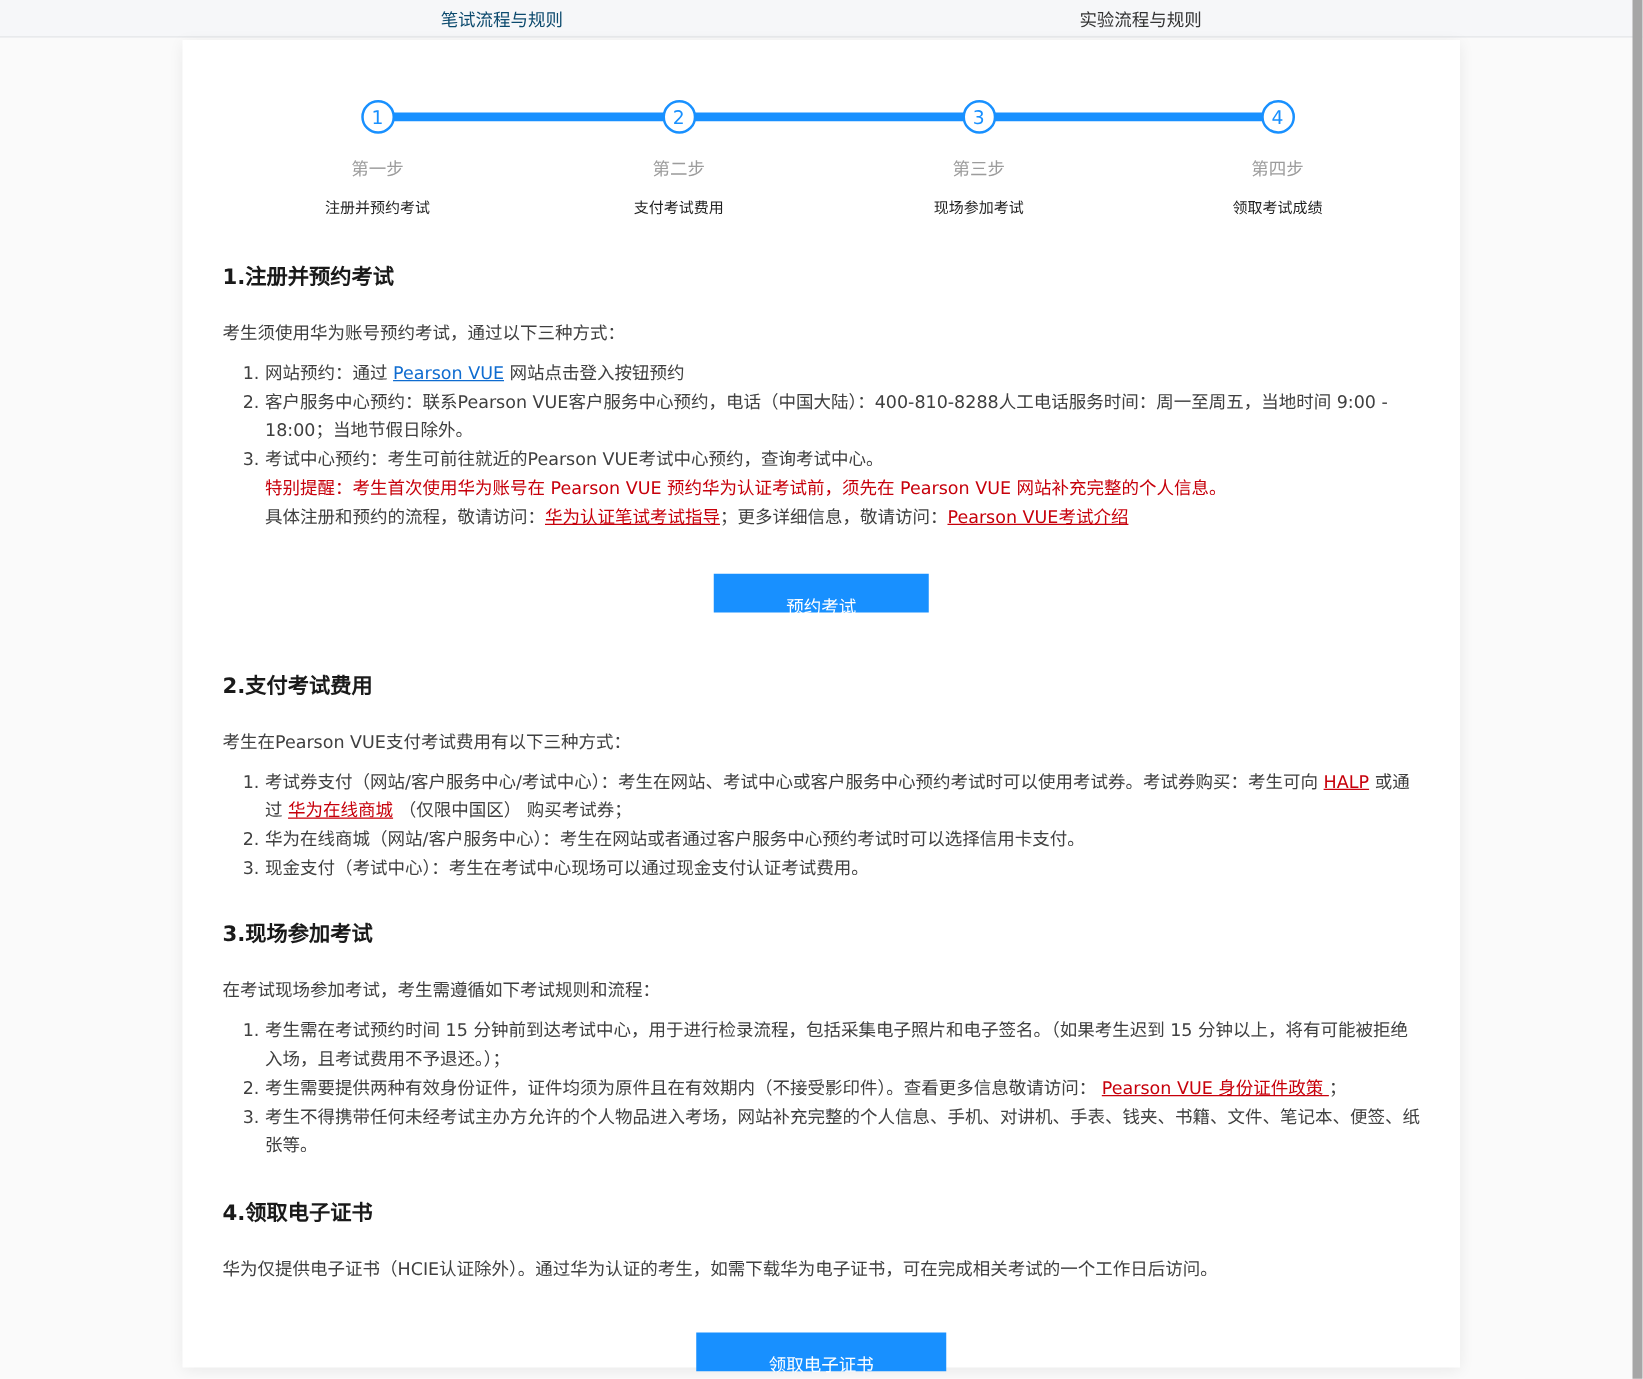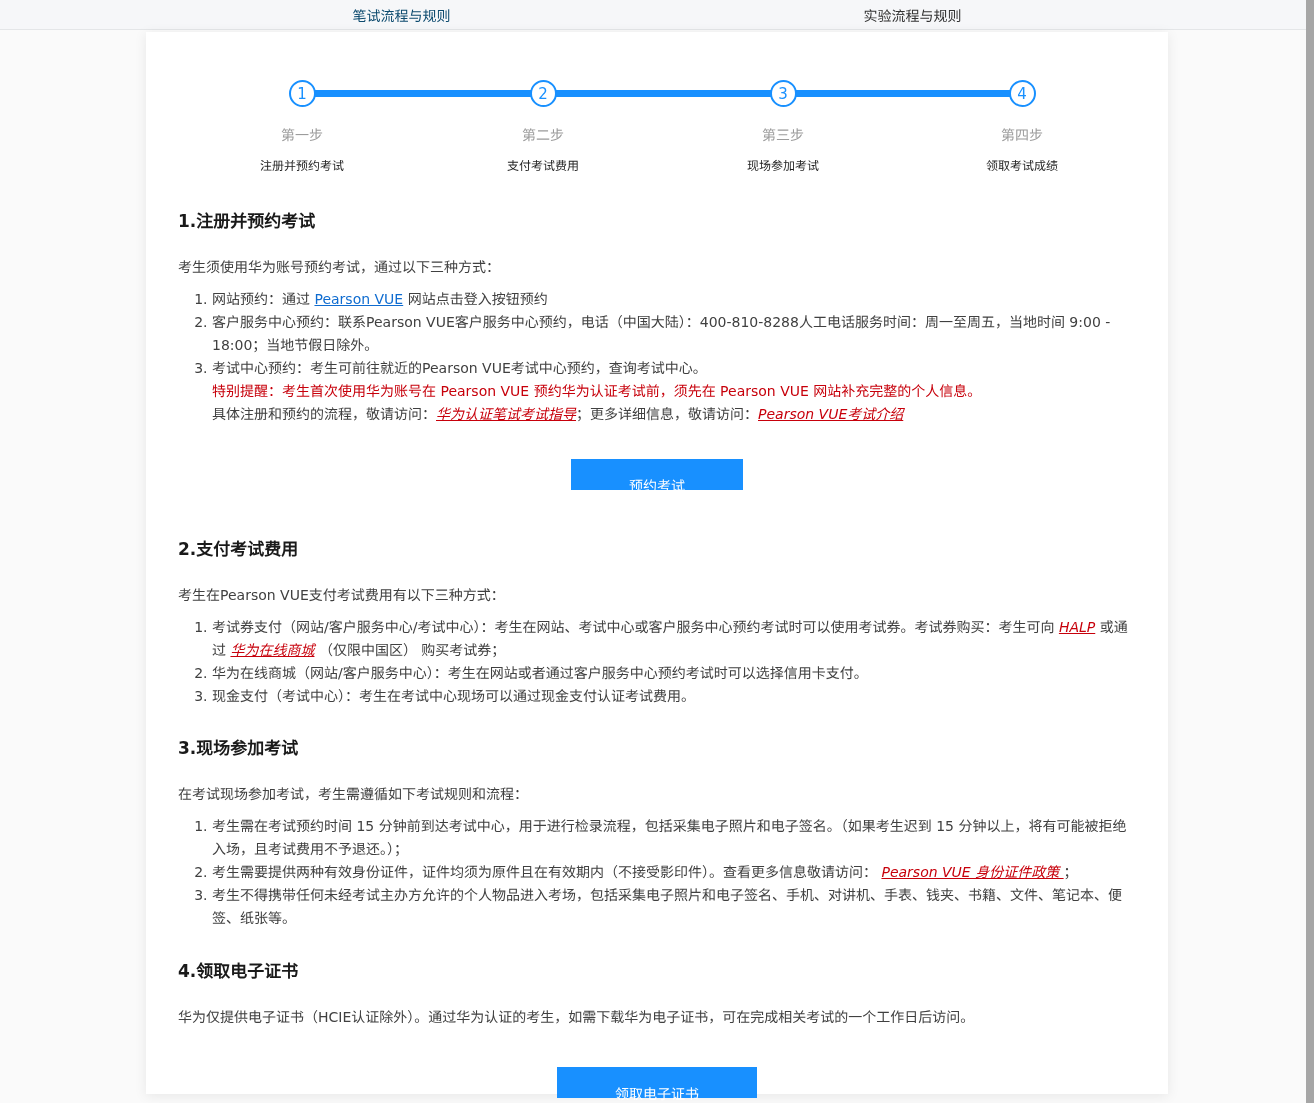--- a/index.html
+++ b/index.html
@@ -56,21 +56,21 @@
   .section-heading {
     font-size: 17px; font-weight: bold; color: #1a1a1a; margin: 0;
   }
   .sec1 .section-heading { margin-top: 35px; }
   .intro { margin: 24px 0 0; font-size: 14px; color: #404040; line-height: 23px; }
   ol { margin: 9px 0 0; padding-left: 34px; }
   ol li { font-size: 14px; color: #404040; line-height: 23px; }
   .indent-line { margin-left: 34px; font-size: 14px; line-height: 23px; color: #404040; }
   .notice { color: #c7000b; }
   a.blue-link { color: #0f6cd0; text-decoration: underline; cursor: pointer; }
-  a.red-link { color: #c7000b; text-decoration: underline; cursor: pointer; font-style: italic; }
+  a.red-link { color: #c7000b; text-decoration: underline; cursor: pointer; }
   .btn-row { text-align: center; }
   .btn {
     display: inline-block; background: #1890ff; color: #fff; border: none;
     font-size: 14px; height: 31px; line-height: 31px; padding: 12px;
     cursor: pointer; font-family: inherit;
   }
   .btn-reserve { width: 172px; margin-top: 33px; }
   .btn-cert { width: 200px; margin-top: 38px; }
   .sec2 { margin-top: 40px; }
   .sec3 { margin-top: 26px; }
@@ -145,21 +145,21 @@
         <li>现金支付（考试中心）：考生在考试中心现场可以通过现金支付认证考试费用。</li>
       </ol>
     </div>
 
     <div class="sec3">
       <h2 class="section-heading">3.现场参加考试</h2>
       <p class="intro">在考试现场参加考试，考生需遵循如下考试规则和流程：</p>
       <ol>
         <li>考生需在考试预约时间 15 分钟前到达考试中心，用于进行检录流程，包括采集电子照片和电子签名。（如果考生迟到 15 分钟以上，将有可能被拒绝入场，且考试费用不予退还。）；</li>
         <li><span>考生需要提供两种有效身份证件，证件均须为原件且在有效期内（不接受影印件）。查看更多信息敬请访问： </span><a class="red-link">Pearson VUE 身份证件政策 </a><span>；</span></li>
-        <li>考生不得携带任何未经考试主办方允许的个人物品进入考场，包括采集电子照片和电子签名、手机、对讲机、手表、钱夹、书籍、文件、笔记本、便签、纸张等。</li>
+        <li>考生不得携带任何未经考试主办方允许的个人物品进入考场，网站补充完整的个人信息、手机、对讲机、手表、钱夹、书籍、文件、笔记本、便签、纸张等。</li>
       </ol>
     </div>
 
     <div class="sec4">
       <h2 class="section-heading">4.领取电子证书</h2>
       <p class="intro">华为仅提供电子证书（HCIE认证除外）。通过华为认证的考生，如需下载华为电子证书，可在完成相关考试的一个工作日后访问。</p>
       <div class="btn-row">
         <button class="btn btn-cert">领取电子证书</button>
       </div>
     </div>

